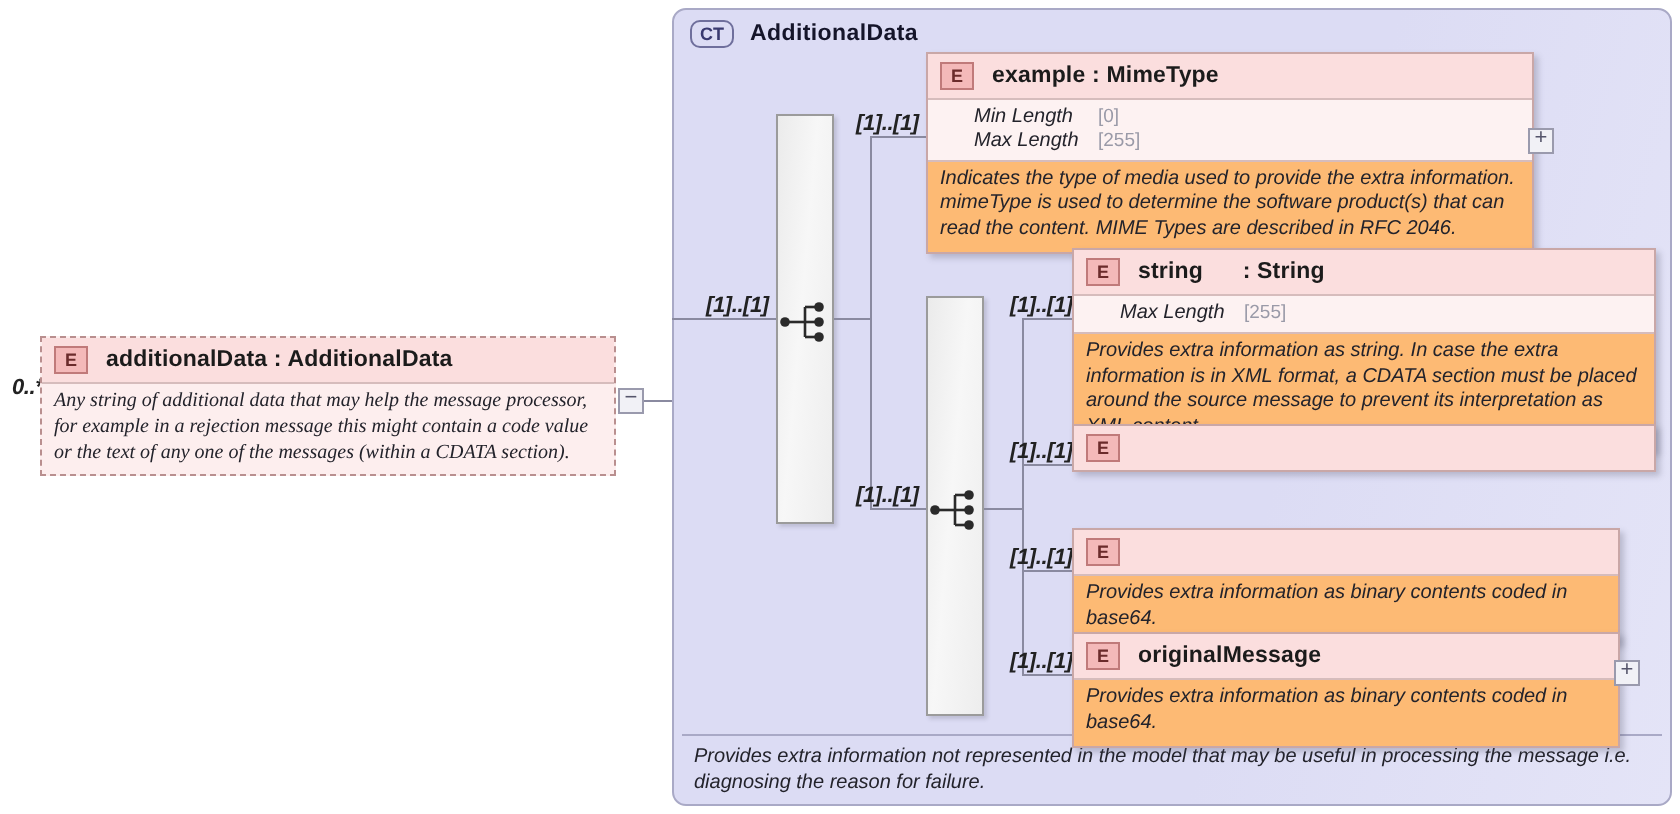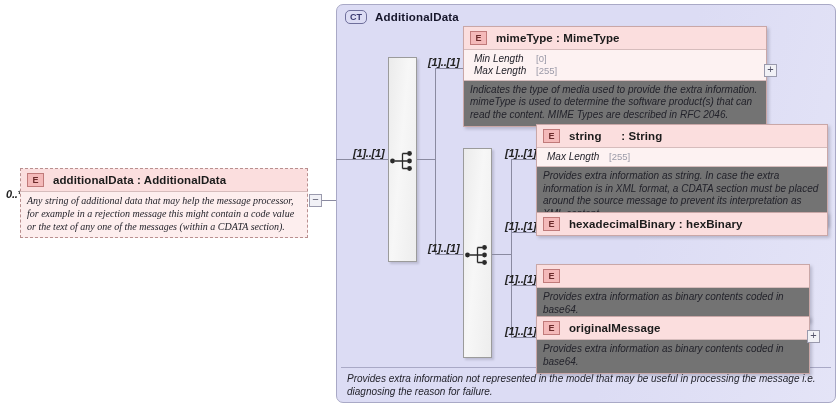--- a/index.html
+++ b/index.html
@@ -84,21 +84,21 @@
   }
   .ename {
     font-family: "Liberation Sans", sans-serif;
     font-size: 11.5px;
     font-weight: bold;
     color: #1b1b1b;
     white-space: pre;
     letter-spacing: 0.1px;
   }
   .facets {
-    padding: 3px 7px 3px 10px;
+    padding: 3px 7px 3px 23px;
     border-top: 1px solid #d6bcbc;
     background: #fdf2f2;
   }
   .facetrow {
     display: flex;
     align-items: baseline;
     line-height: 1.18;
   }
   .facetname {
     font-style: italic;
@@ -112,21 +112,21 @@
     color: #9a9aa8;
     font-family: "Liberation Sans", sans-serif;
   }
   .doc {
     padding: 3px 7px 4px 6px;
     border-top: 1px solid #d6bcbc;
     font-style: italic;
     font-size: 10px;
     line-height: 1.28;
     color: #23232b;
-    background: #737373;
+    background: #fdba74;
   }
   .elembox.dashed .facets,
   .elembox.dashed .doc { background: transparent; font-family: Liberation Serif, serif; }
   .elembox.dashed { background: #fdeeee; }
 
   
   #ct-container {
     position: absolute;
     left: 336px; top: 4px;
     width: 500px; height: 399px;
@@ -227,21 +227,21 @@
 
   <div class="line hline" style="left:435px; top:68px; width:28px;"></div>
   <div class="card" style="left:428px; top:56px;">[1]..[1]</div>
 
   <div class="line hline" style="left:435px; top:254px; width:28px;"></div>
   <div class="card" style="left:428px; top:242px;">[1]..[1]</div>
 
   <div class="elembox" style="left:463px; top:26px; width:304px;">
     <div class="ehead">
       <span class="eicon">E</span>
-      <span class="ename">mimeType : MimeType</span>
+      <span class="ename">example : MimeType</span>
     </div>
     <div class="facets">
       <div class="facetrow">
         <span class="facetname">Min Length</span>
         <span class="facetval">[0]</span>
       </div>
       <div class="facetrow">
         <span class="facetname">Max Length</span>
         <span class="facetval">[255]</span>
       </div>
@@ -291,21 +291,20 @@
         <span class="facetname">Max Length</span>
         <span class="facetval">[255]</span>
       </div>
     </div>
     <div class="doc">Provides extra information as string. In case the extra information is in XML format, a CDATA section must be placed around the source message to prevent its interpretation as XML content.</div>
   </div>
 
   <div class="elembox" style="left:536px; top:212px; width:292px;">
     <div class="ehead">
       <span class="eicon">E</span>
-      <span class="ename">hexadecimalBinary : hexBinary</span>
     </div>
   </div>
 
   <div class="elembox" style="left:536px; top:264px; width:274px;">
     <div class="ehead">
       <span class="eicon">E</span>
     </div>
     <div class="doc">Provides extra information as binary contents coded in base64.</div>
   </div>
 

